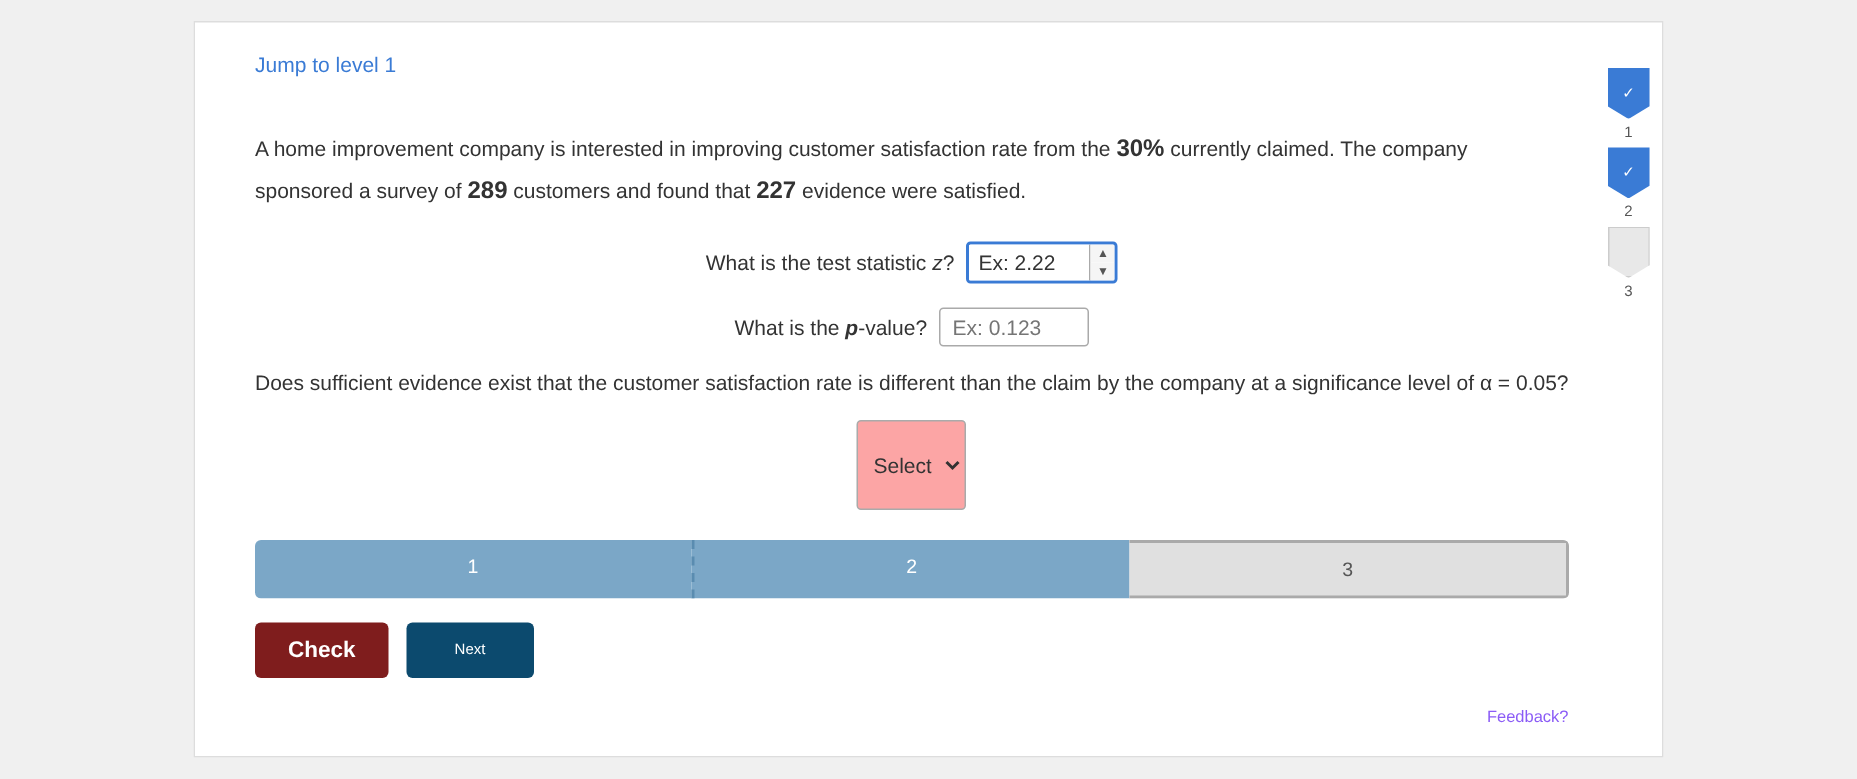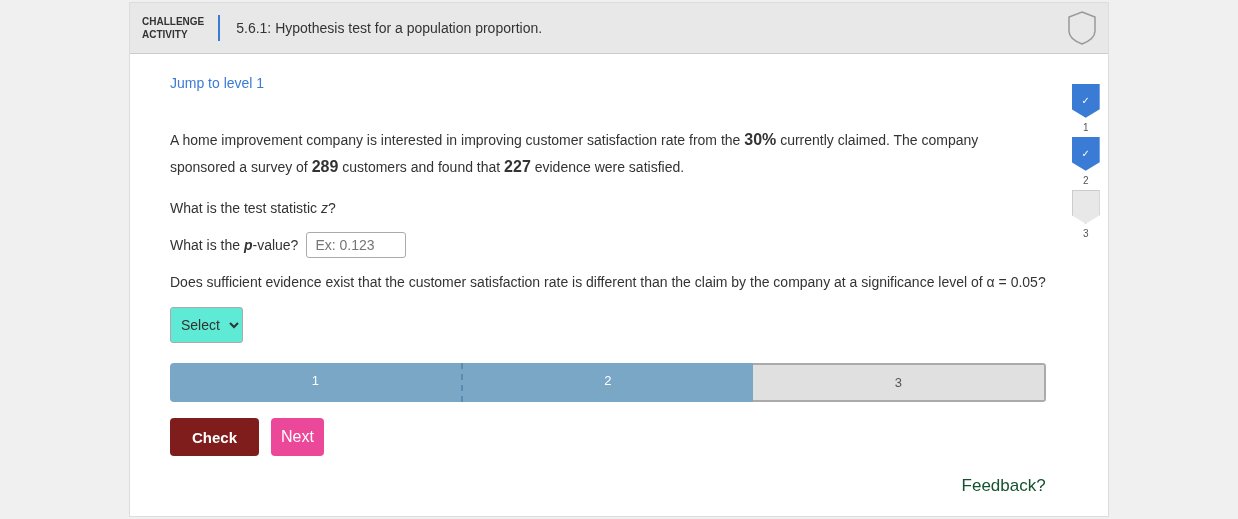--- a/index.html
+++ b/index.html
@@ -70,20 +70,21 @@
       font-weight: bold;
       font-size: 16px;
     }
     .question-row {
       display: flex;
       align-items: center;
       gap: 8px;
       margin-bottom: 16px;
       font-size: 14px;
       color: #333;
+      justify-content: center;
     }
     .question-row label {
       white-space: nowrap;
     }
     .italic-z {
       font-style: italic;
     }
     .italic-p {
       font-style: italic;
       font-weight: bold;
@@ -122,24 +123,24 @@
       border-radius: 3px;
       padding: 4px 8px;
       font-size: 14px;
       width: 100px;
       outline: none;
       color: #737373;
     }
     .select-dropdown {
       border: 1px solid #aaa;
       border-radius: 3px;
-      padding: 8px 6px;
-      font-size: 14px;
-      color: #333;
-      background: #5eead4;
+      padding: 20px 6px;
+      font-size: 14px;
+      color: #333;
+      background: #fca5a5;
       cursor: pointer;
     }
     .alpha-formula {
       font-size: 14px;
     }
     .progress-bar-row {
       display: flex;
       margin: 20px 0 16px 0;
       border-radius: 4px;
       overflow: hidden;
@@ -173,32 +174,32 @@
       background: #7f1d1d;
       color: #fff;
       border: none;
       padding: 10px 22px;
       font-size: 15px;
       border-radius: 4px;
       cursor: pointer;
       font-weight: bold;
     }
     .btn-next {
-      background: #ec4899;
+      background: #0c4a6e;
       color: #fff;
       border: none;
-      padding: 10px 10px;
-      font-size: 16px;
+      padding: 10px 32px;
+      font-size: 10px;
       border-radius: 4px;
       cursor: pointer;
     }
     .feedback-link {
       text-align: right;
-      color: #14532d;
-      font-size: 17px;
+      color: #8b5cf6;
+      font-size: 11px;
       cursor: pointer;
       margin-top: 10px;
     }
     .sidebar {
       display: flex;
       flex-direction: column;
       align-items: center;
       gap: 4px;
       padding-top: 10px;
       min-width: 40px;
@@ -225,45 +226,42 @@
     }
     .badge-num {
       font-size: 10px;
     }
   </style>
 </head>
 <body>
 
 <div class="outer-wrapper">
 
-  <div class="header-bar">
-    <div class="challenge-label" style="white-space:pre-line;">CHALLENGE
-ACTIVITY</div>
-    <span class="header-title">5.6.1: Hypothesis test for a population proportion.</span>
-    <div class="shield-icon-header">
-      <svg viewBox="0 0 28 34" width="28" height="34">
-        <path d="M14 1 L27 6 L27 20 Q27 28 14 33 Q1 28 1 20 L1 6 Z" fill="none" stroke="#999" stroke-width="1.5"></path>
-      </svg>
-    </div>
-  </div>
 
   <div class="content-area">
 
     <div class="main-content">
       
       <a class="jump-link" href="#">Jump to level 1</a>
 
       
       <div class="problem-text">
         <span>A home improvement company is interested in improving customer satisfaction rate from the </span><span class="bold-num">30%</span><span> currently claimed. The company sponsored a survey of </span><span class="bold-num">289</span><span> customers and found that </span><span class="bold-num">227</span><span> evidence were satisfied.</span>
       </div>
 
       
       <div class="question-row">
         <label>What is the test statistic <span class="italic-z">z</span>?</label>
+        <div class="input-spinner">
+          <input type="text" value="Ex: 2.22" placeholder="Ex: 2.22" style="">
+          <div class="spinner-arrows">
+            <button>▲</button>
+            <button>▼</button>
+          </div>
+        </div>
       </div>
 
       
       <div class="question-row">
         <label>What is the <span class="italic-p">p</span>-value?</label>
         <input type="text" class="plain-input" placeholder="Ex: 0.123" style="">
       </div>
 
       
       <div class="question-row" style="flex-wrap:wrap; gap:17px;">

